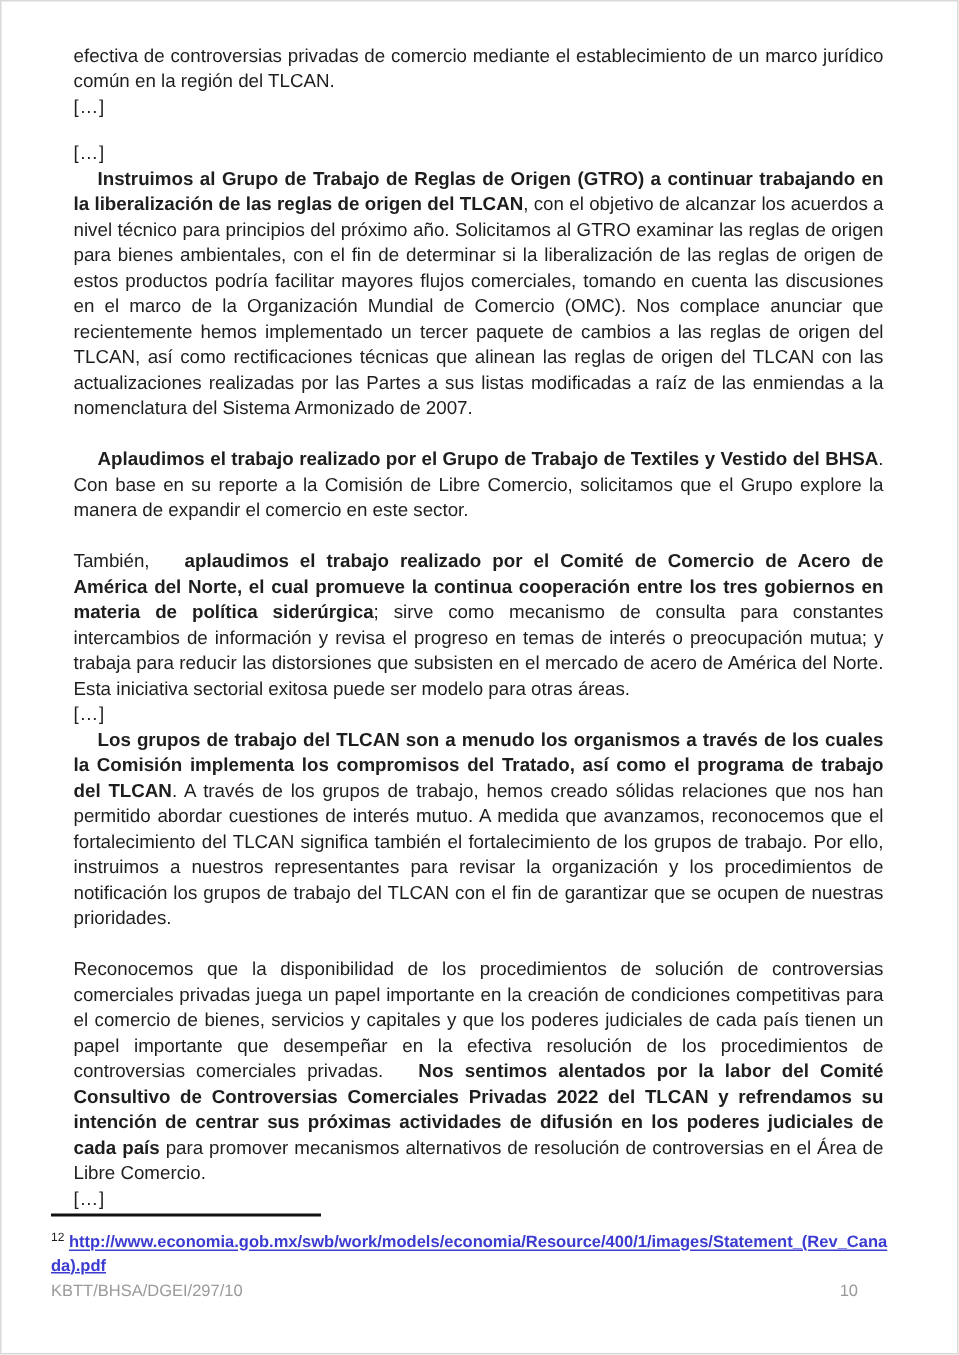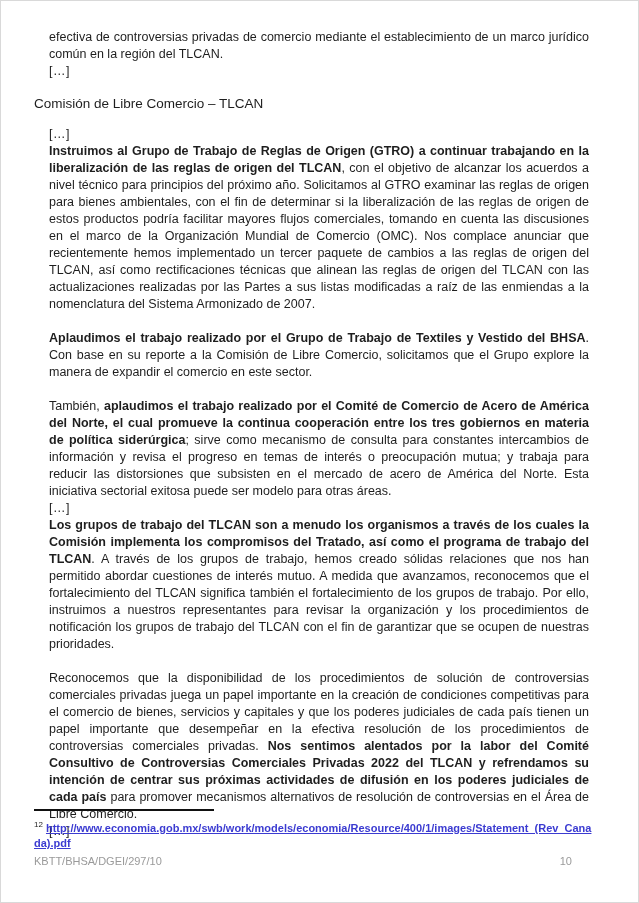--- a/index.html
+++ b/index.html
@@ -17,21 +17,21 @@
   }
   .content {
     padding: 28px 49px 0 33px;
     font-size: 12.5px;
     line-height: 17px;
   }
   p { margin: 0; }
   .ind { margin-left: 15px; }
   .para { text-align: justify; }
   .sp { margin-top: 17px; }
-  .b { font-weight: bold; }
+  .b { font-weight: bold; margin-left: 16px; }
   .heading {
     font-size: 13.5px;
     line-height: 19px;
     margin-top: 14px;
     margin-bottom: 13px;
   }
   sup { font-size: 8.5px; line-height: 0; vertical-align: super; }
   .ellipsis { letter-spacing: 0.5px; }
   .footnote-area {
     position: absolute;
@@ -72,21 +72,20 @@
 </head>
 <body>
 
 <div class="page">
   <div class="content">
 
     <p class="ind para">efectiva de controversias privadas de comercio mediante el establecimiento de un marco jurídico común en la región del TLCAN.</p>
     <p class="ind ellipsis">[…]</p>
 
     <div class="heading">
-      <div>Comisión de Libre Comercio – TLCAN</div>
     </div>
 
     <p class="ind ellipsis">[…]</p>
 
     <p class="ind para"><span class="b">Instruimos al Grupo de Trabajo de Reglas de Origen (GTRO) a continuar trabajando en la liberalización de las reglas de origen del TLCAN</span><span>, con el objetivo de alcanzar los acuerdos a nivel técnico para principios del próximo año. Solicitamos al GTRO examinar las reglas de origen para bienes ambientales, con el fin de determinar si la liberalización de las reglas de origen de estos productos podría facilitar mayores flujos comerciales, tomando en cuenta las discusiones en el marco de la Organización Mundial de Comercio (OMC). Nos complace anunciar que recientemente hemos implementado un tercer paquete de cambios a las reglas de origen del TLCAN, así como rectificaciones técnicas que alinean las reglas de origen del TLCAN con las actualizaciones realizadas por las Partes a sus listas modificadas a raíz de las enmiendas a la nomenclatura del Sistema Armonizado de 2007.</span></p>
 
     <p class="ind para sp"><span class="b">Aplaudimos el trabajo realizado por el Grupo de Trabajo de Textiles y Vestido del BHSA</span><span>. Con base en su reporte a la Comisión de Libre Comercio, solicitamos que el Grupo explore la manera de expandir el comercio en este sector.</span></p>
 
     <p class="ind para sp"><span>También, </span><span class="b">aplaudimos el trabajo realizado por el Comité de Comercio de Acero de América del Norte, el cual promueve la continua cooperación entre los tres gobiernos en materia de política siderúrgica</span><span>; sirve como mecanismo de consulta para constantes intercambios de información y revisa el progreso en temas de interés o preocupación mutua; y trabaja para reducir las distorsiones que subsisten en el mercado de acero de América del Norte. Esta iniciativa sectorial exitosa puede ser modelo para otras áreas.</span></p>
 

